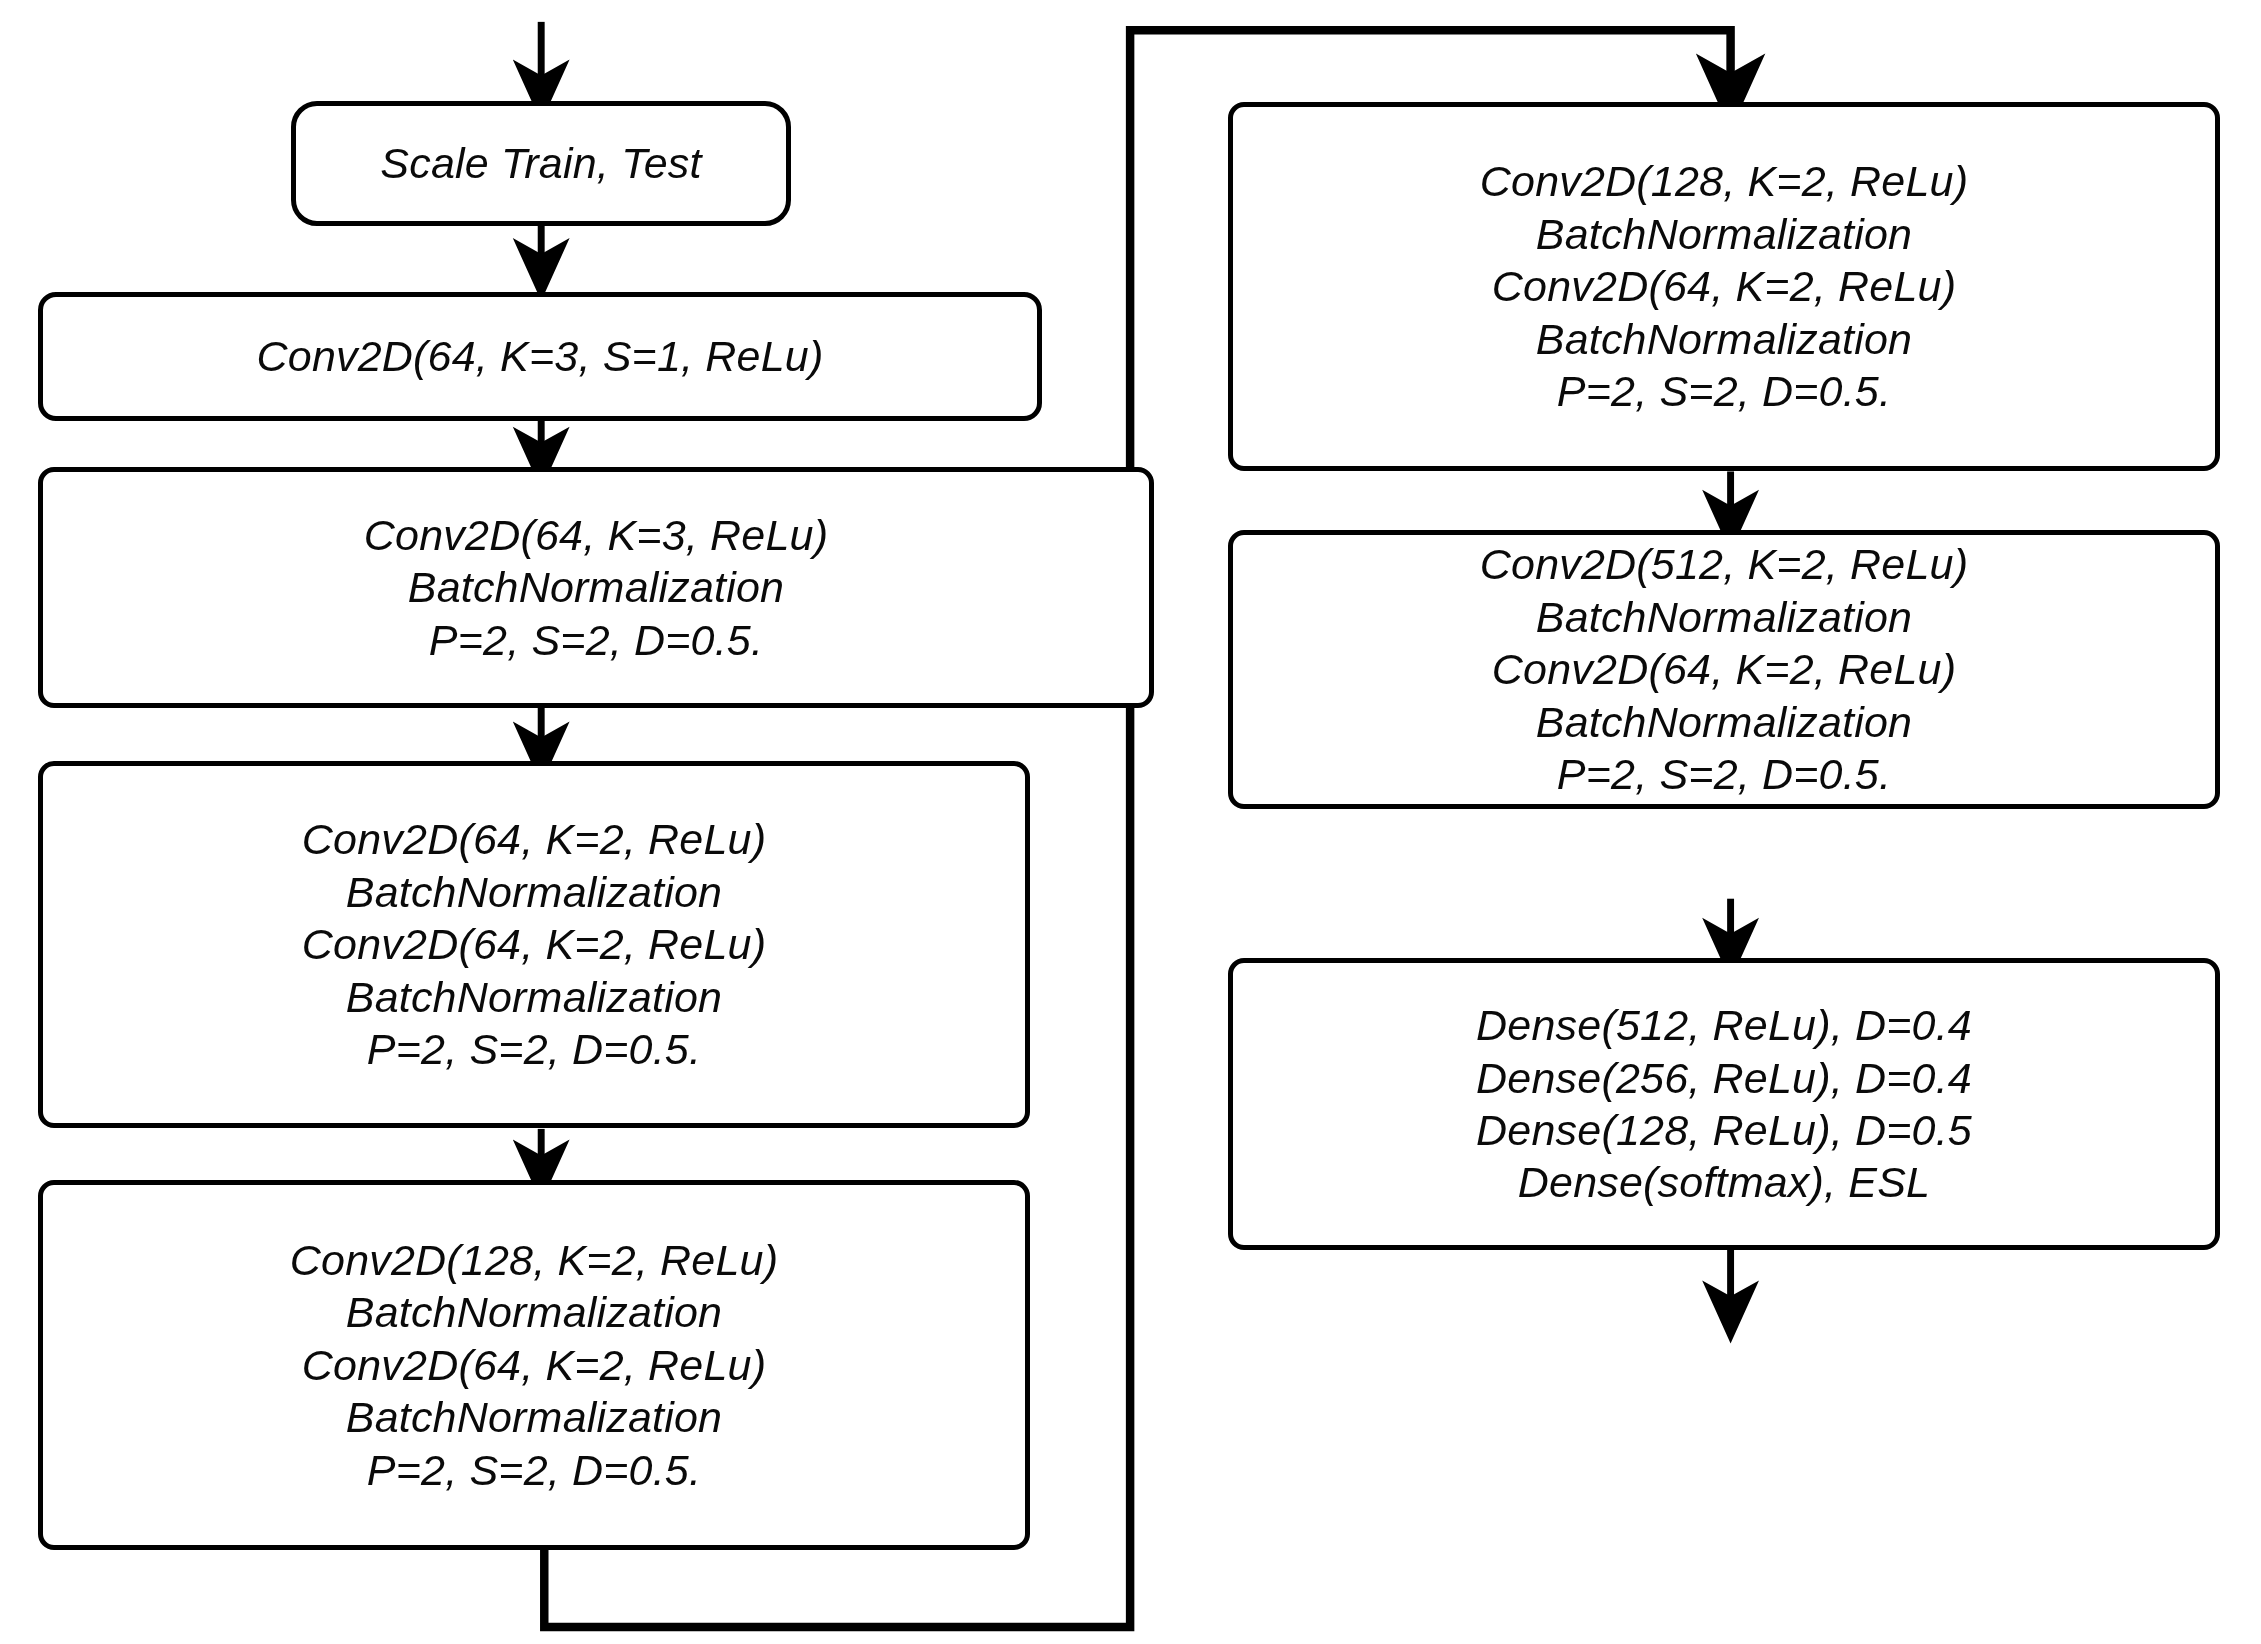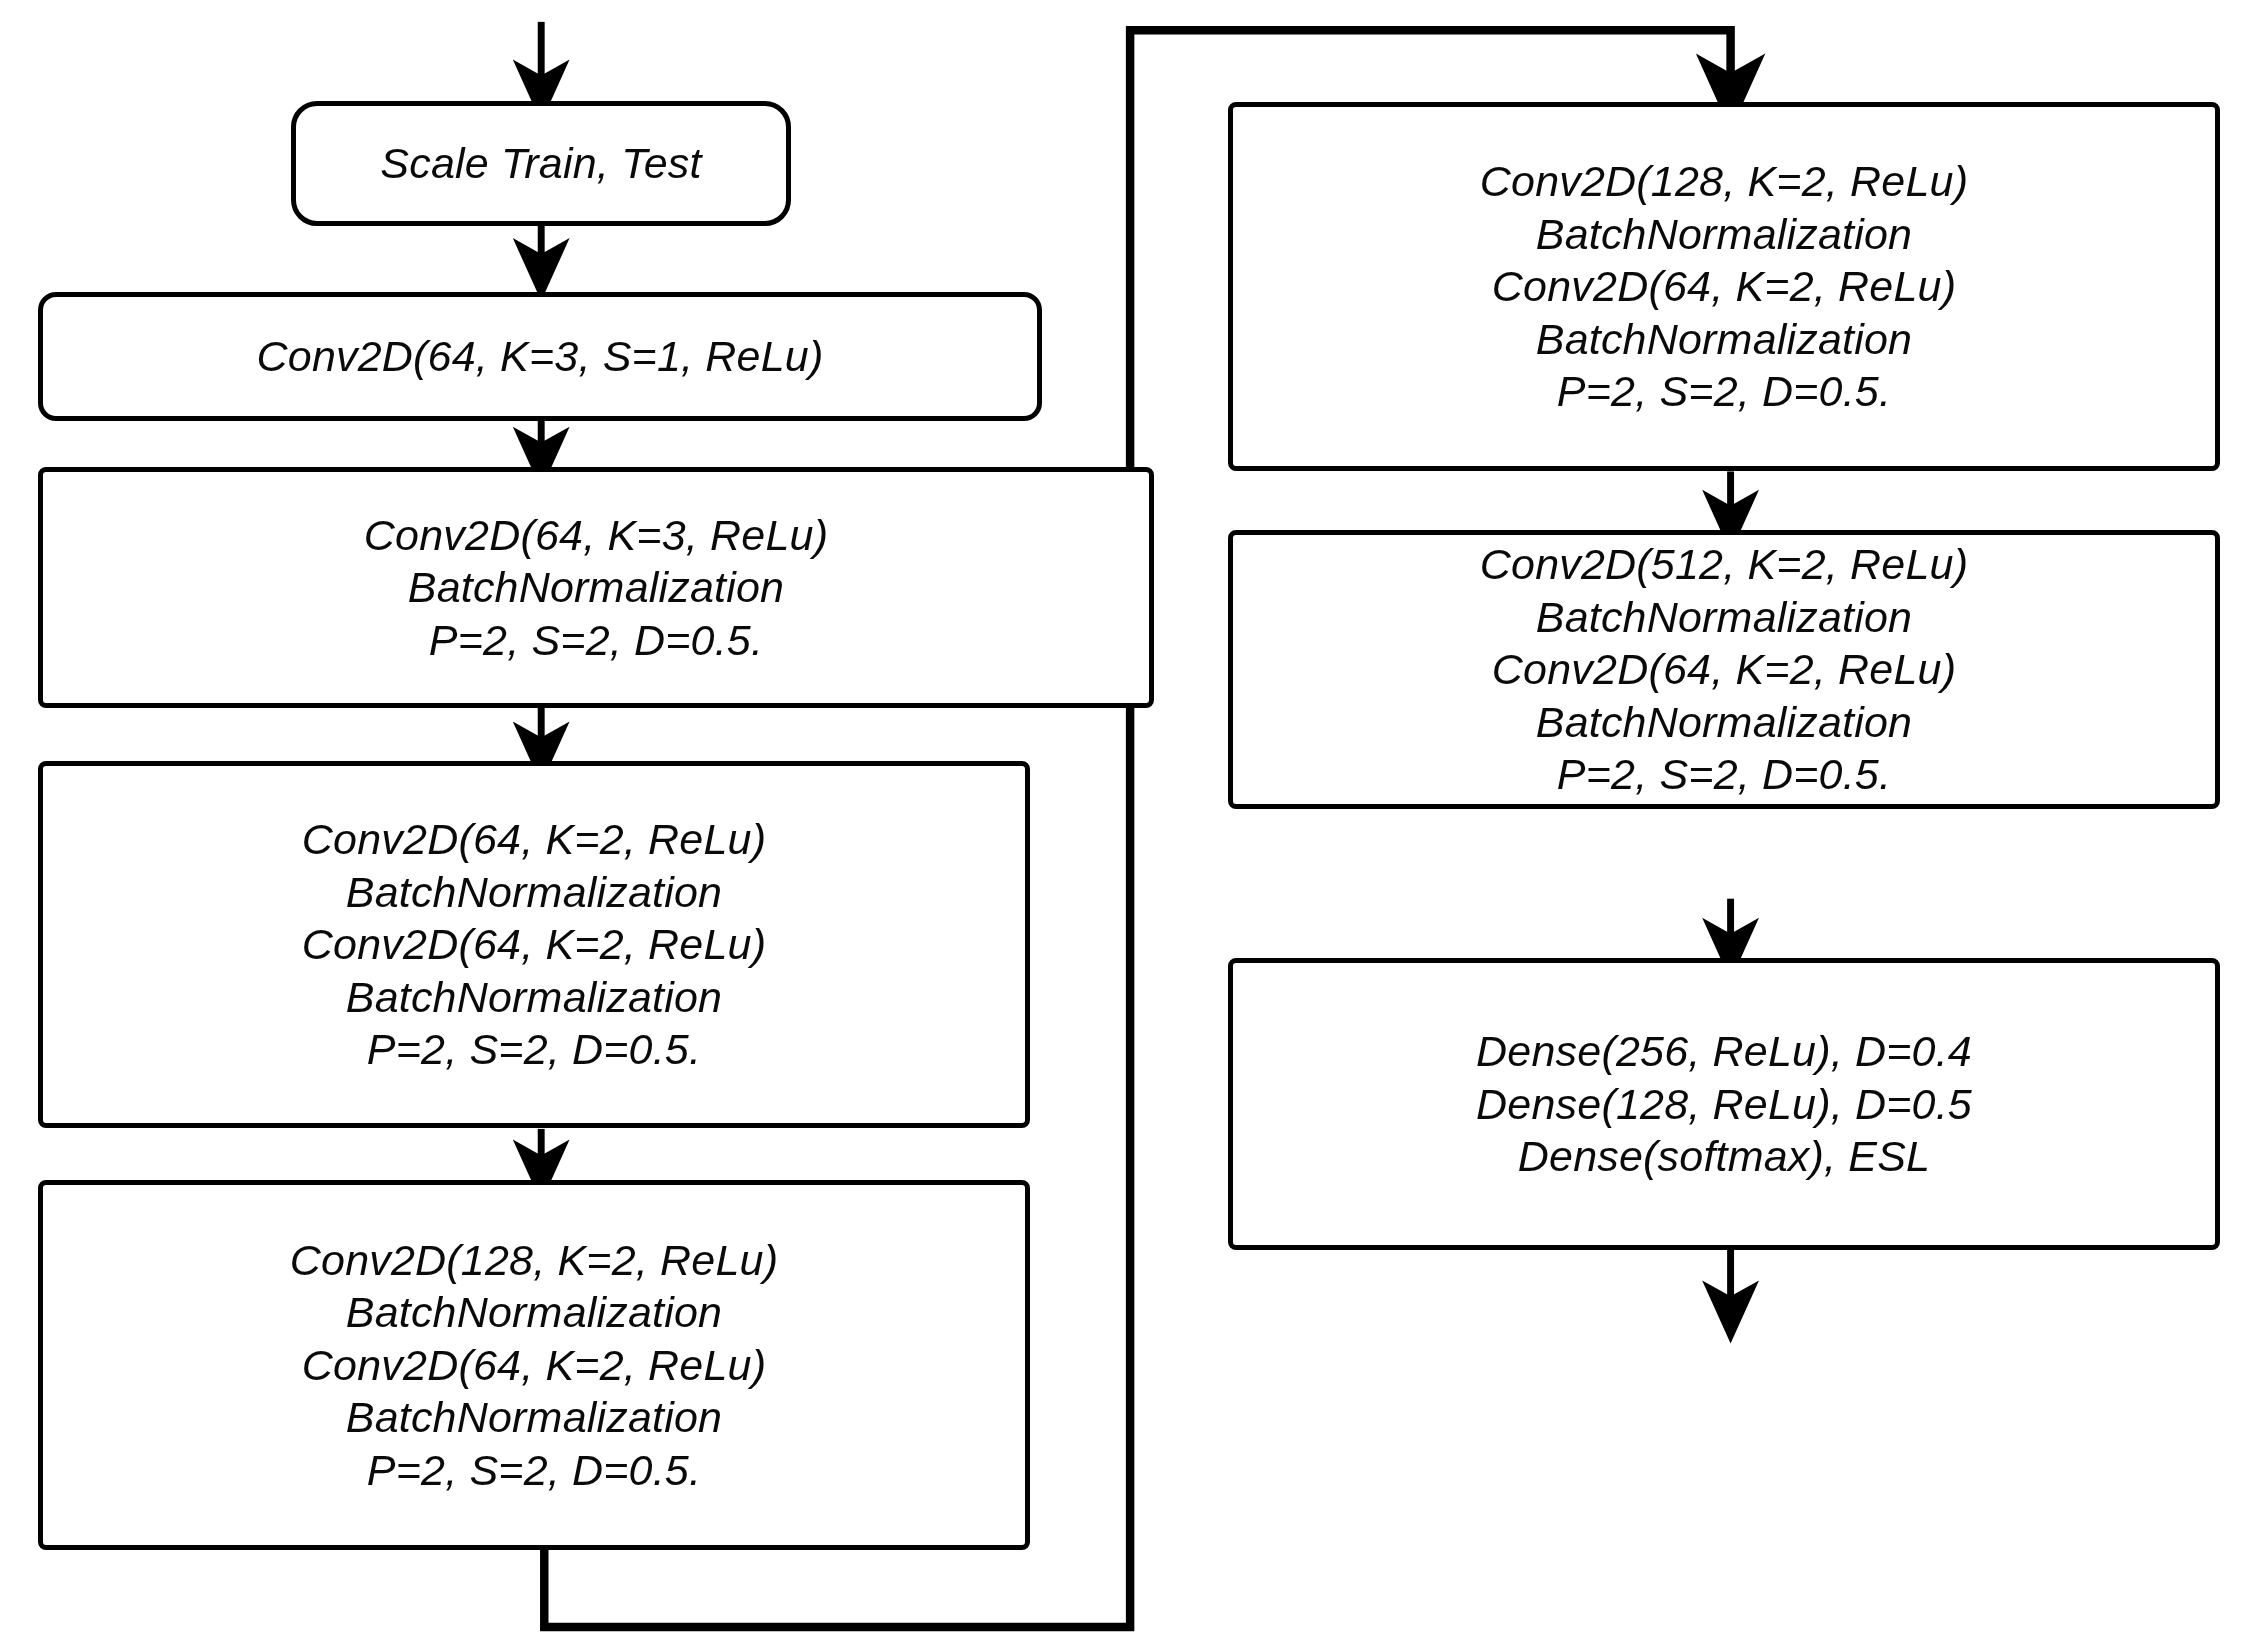--- a/index.html
+++ b/index.html
@@ -24,21 +24,21 @@
     top: 0;
     width: 2261px;
     height: 1645px;
     pointer-events: none;
   }
   .node {
     position: absolute;
     box-sizing: border-box;
     background: #ffffff;
     border: 5.4px solid #000000;
-    border-radius: 8px;
+    border-radius: 16px;
     display: flex;
     flex-direction: column;
     align-items: center;
     justify-content: center;
     z-index: 2;
   }
   .node .line {
     display: block;
     width: 100%;
     text-align: center;
@@ -131,19 +131,20 @@
 
   <div class="node" id="node-block5">
     <span class="line">Conv2D(512, K=2, ReLu)</span>
     <span class="line">BatchNormalization</span>
     <span class="line">Conv2D(64, K=2, ReLu)</span>
     <span class="line">BatchNormalization</span>
     <span class="line">P=2, S=2, D=0.5.</span>
   </div>
 
   <div class="node" id="node-dense">
+    <span class="line">Dense(512, ReLu), D=0.4</span>
     <span class="line">Dense(256, ReLu), D=0.4</span>
     <span class="line">Dense(128, ReLu), D=0.5</span>
     <span class="line">Dense(softmax), ESL</span>
   </div>
 
 </div>
 
 
 </body></html>

